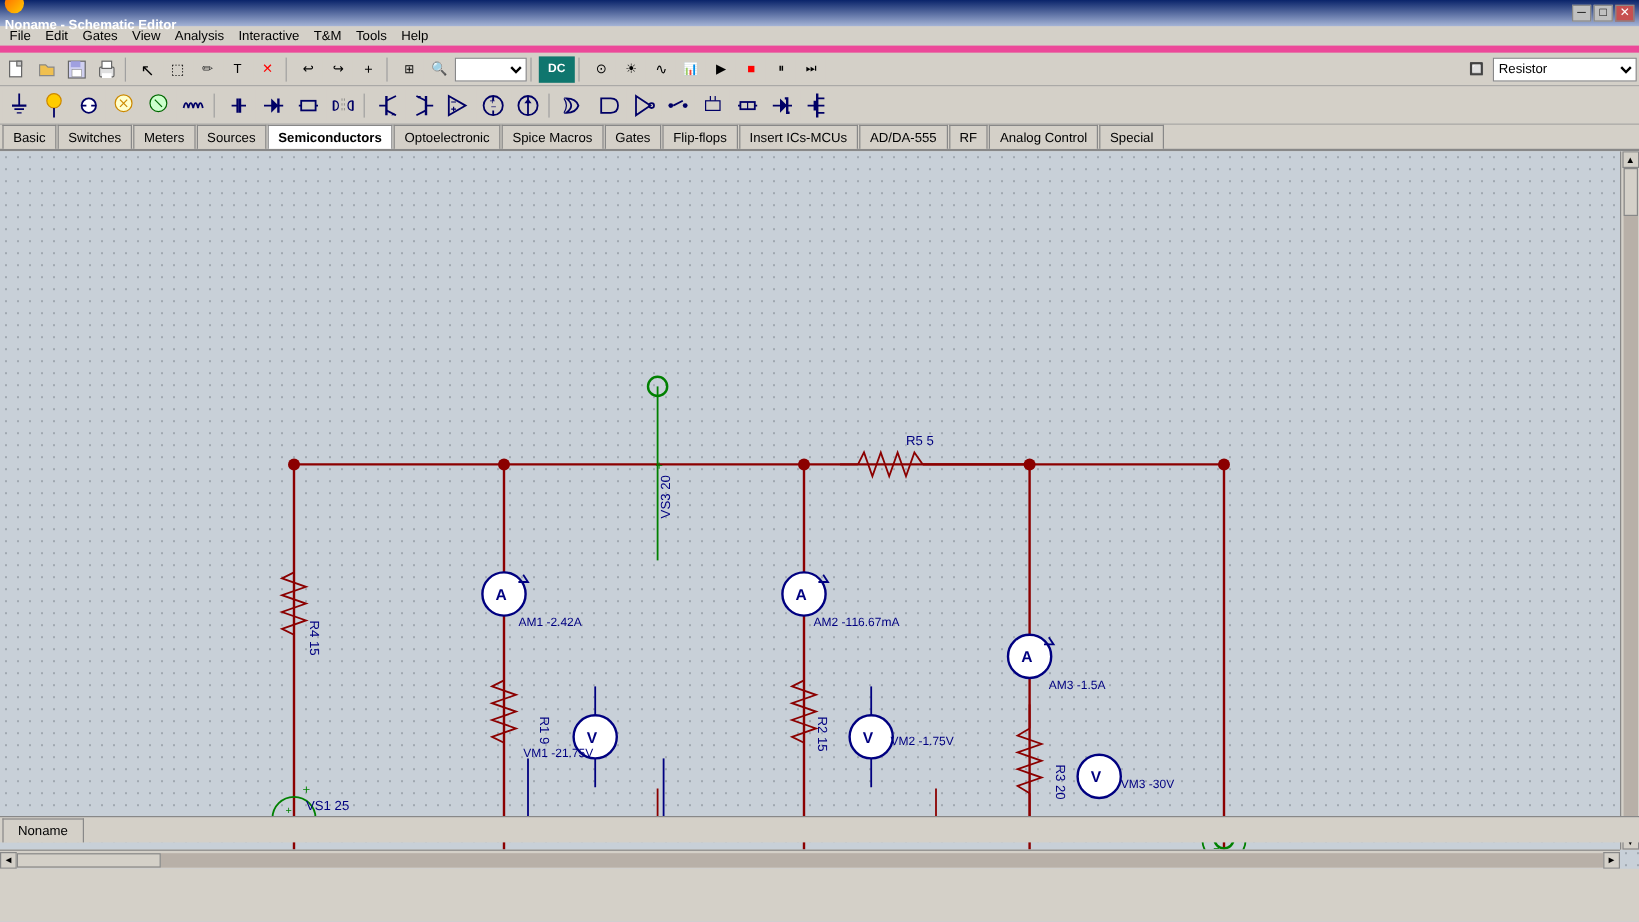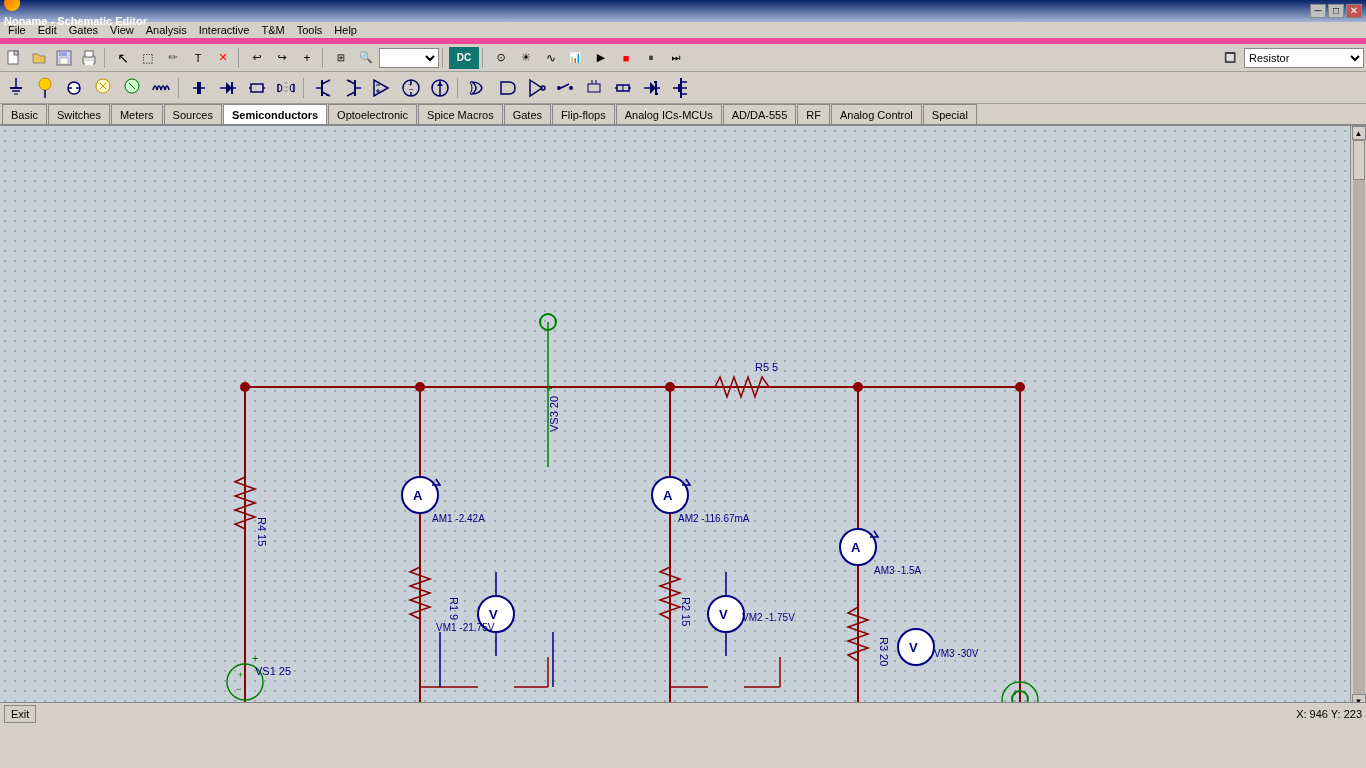--- a/index.html
+++ b/index.html
@@ -450,21 +450,21 @@
 <div id="tab-bar">
 <div class="tab">Basic</div>
     <div class="tab">Switches</div>
     <div class="tab">Meters</div>
     <div class="tab">Sources</div>
     <div class="tab active">Semiconductors</div>
     <div class="tab">Optoelectronic</div>
     <div class="tab">Spice Macros</div>
     <div class="tab">Gates</div>
     <div class="tab">Flip-flops</div>
-    <div class="tab">Analog ICs-MCUs</div>
+    <div class="tab">Insert ICs-MCUs</div>
     <div class="tab">AD/DA-555</div>
     <div class="tab">RF</div>
     <div class="tab">Analog Control</div>
     <div class="tab">Special</div>
   </div>
 
 <div id="main-area">
   <svg id="schematic-svg" viewBox="0 0 1350 580">
 
     <line x1="245" y1="260" x2="1020" y2="260" stroke="#8b0000" stroke-width="2"></line>
@@ -601,19 +601,17 @@
   </div>
 
   <div id="hscroll">
     <div class="scroll-btn">◄</div>
     <div style="flex:1; position:relative; background:#b8b0a8; height:12px; margin:2px 0;">
       <div class="scroll-thumb" style="position:absolute; left:0; top:0; width:120px; height:12px;"></div>
     </div>
     <div class="scroll-btn">►</div>
   </div>
 
-
-  <div id="status-bar">
-    <button style="height:18px; padding:0 6px; font-size:11px; background:#d4d0c8; border:1px solid #888; cursor:pointer;">Exit</button>
-    <span style="flex:1"></span>
-    <span style="font-size:11px;">X: 946  Y: 223</span>
+  <div id="bottom-tab-bar">
+    <div class="bottom-tab">Noname</div>
   </div>
+
 </div>
 
 </body></html>

